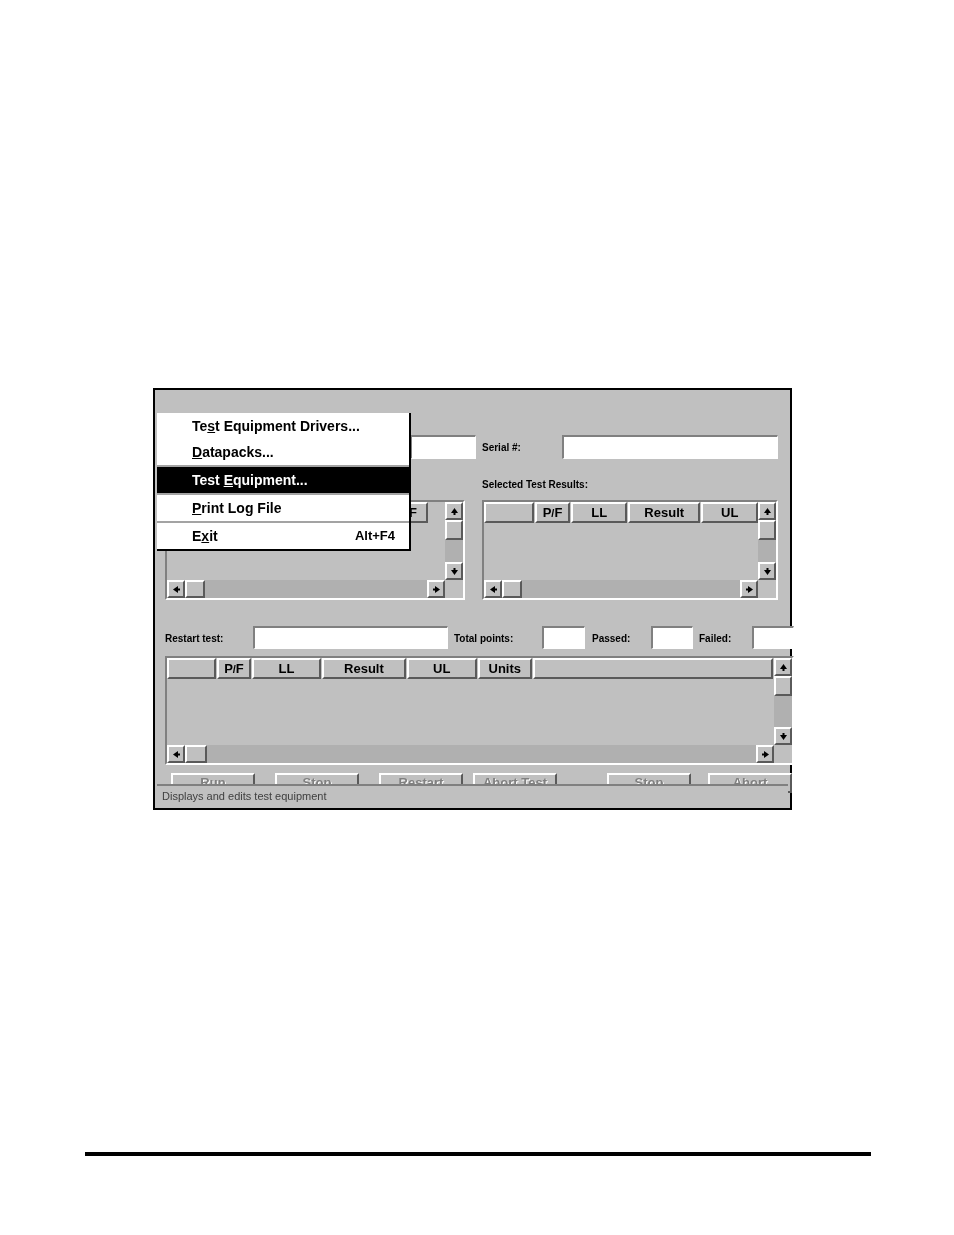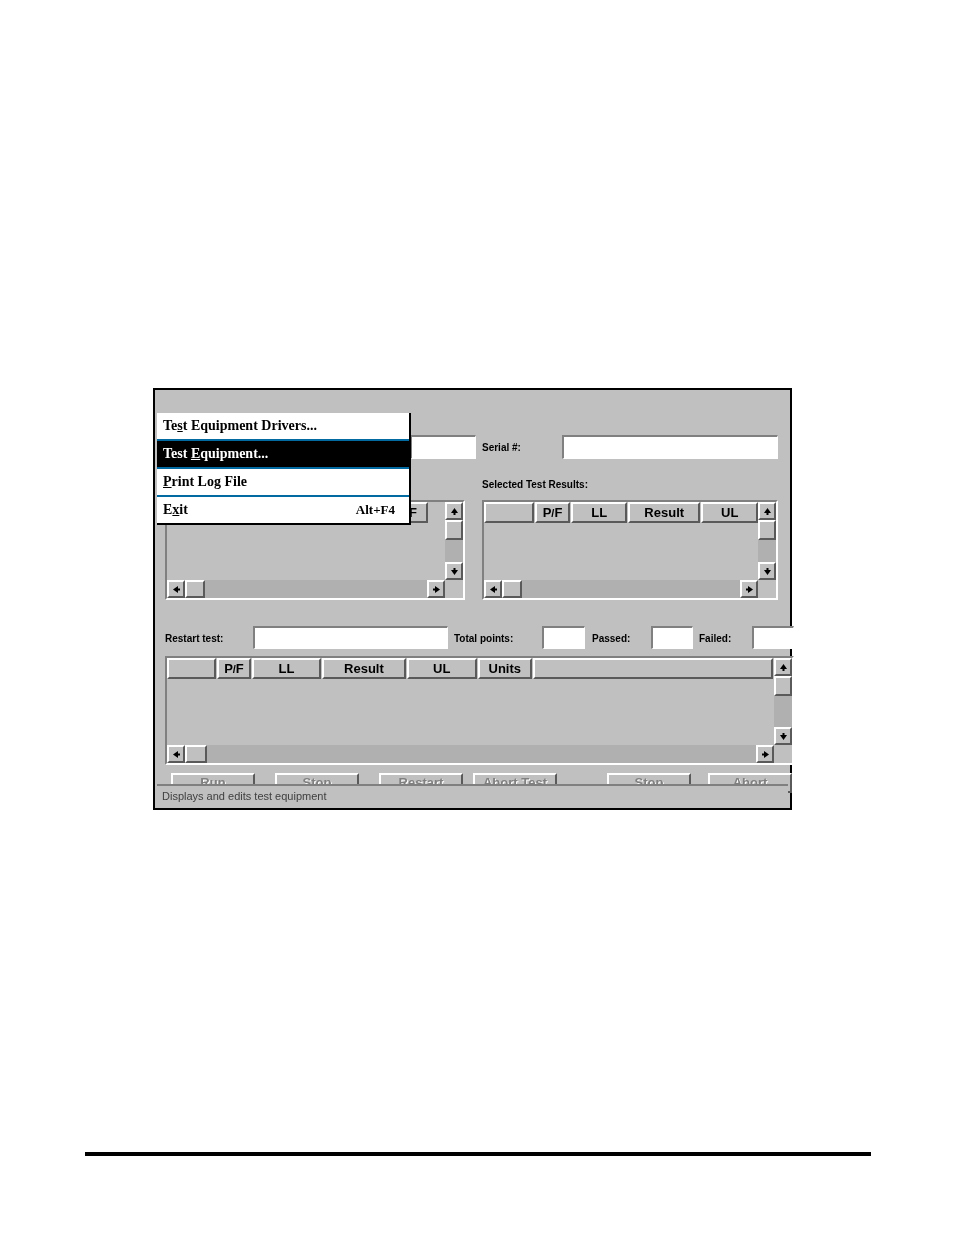--- a/index.html
+++ b/index.html
@@ -73,28 +73,27 @@
     width: 254px;
     background: #ffffff;
     border-right: 2px solid #000000;
     border-bottom: 2px solid #000000;
     box-sizing: border-box;
     z-index: 50;
   }
   .menu-item {
     height: 26px;
     line-height: 26px;
-    padding-left: 6px;
+    padding-left: 35px;
     font-size: 14px;
     font-weight: bold;
     white-space: nowrap;
     position: relative;
-    font-family: Liberation Serif, serif;
-  }
-  .menu-item.sep-top { border-top: 2px solid #0369a1; }
+  }
+  .menu-item.sep-top { border-top: 2px solid #a3a3a3; }
   .menu-item.highlight {
     background: #000000;
     color: #ffffff;
   }
   .menu-accel {
     position: absolute;
     right: 14px;
     top: 0;
     font-size: 13px;
     font-weight: bold;
@@ -251,20 +250,21 @@
 </head>
 <body>
 
 <div class="page-rule"></div>
 
 <div id="app-window">
 
 
   <div class="dropdown">
     <div class="menu-item">Te<span class="mn">s</span>t Equipment Drivers...</div>
+    <div class="menu-item"><span class="mn">D</span>atapacks...</div>
     <div class="menu-item sep-top highlight">Test <span class="mn">E</span>quipment...</div>
     <div class="menu-item sep-top"><span class="mn">P</span>rint Log File</div>
     <div class="menu-item sep-top">E<span class="mn">x</span>it<span class="menu-accel">Alt+F4</span></div>
   </div>
 
   <div class="client">
 
     <div class="txtfield" style="left:253px; top:20px; width:66px; height:24px;"></div>
 
     <div class="lbl" style="left:325px; top:25px;">Serial #:</div>

